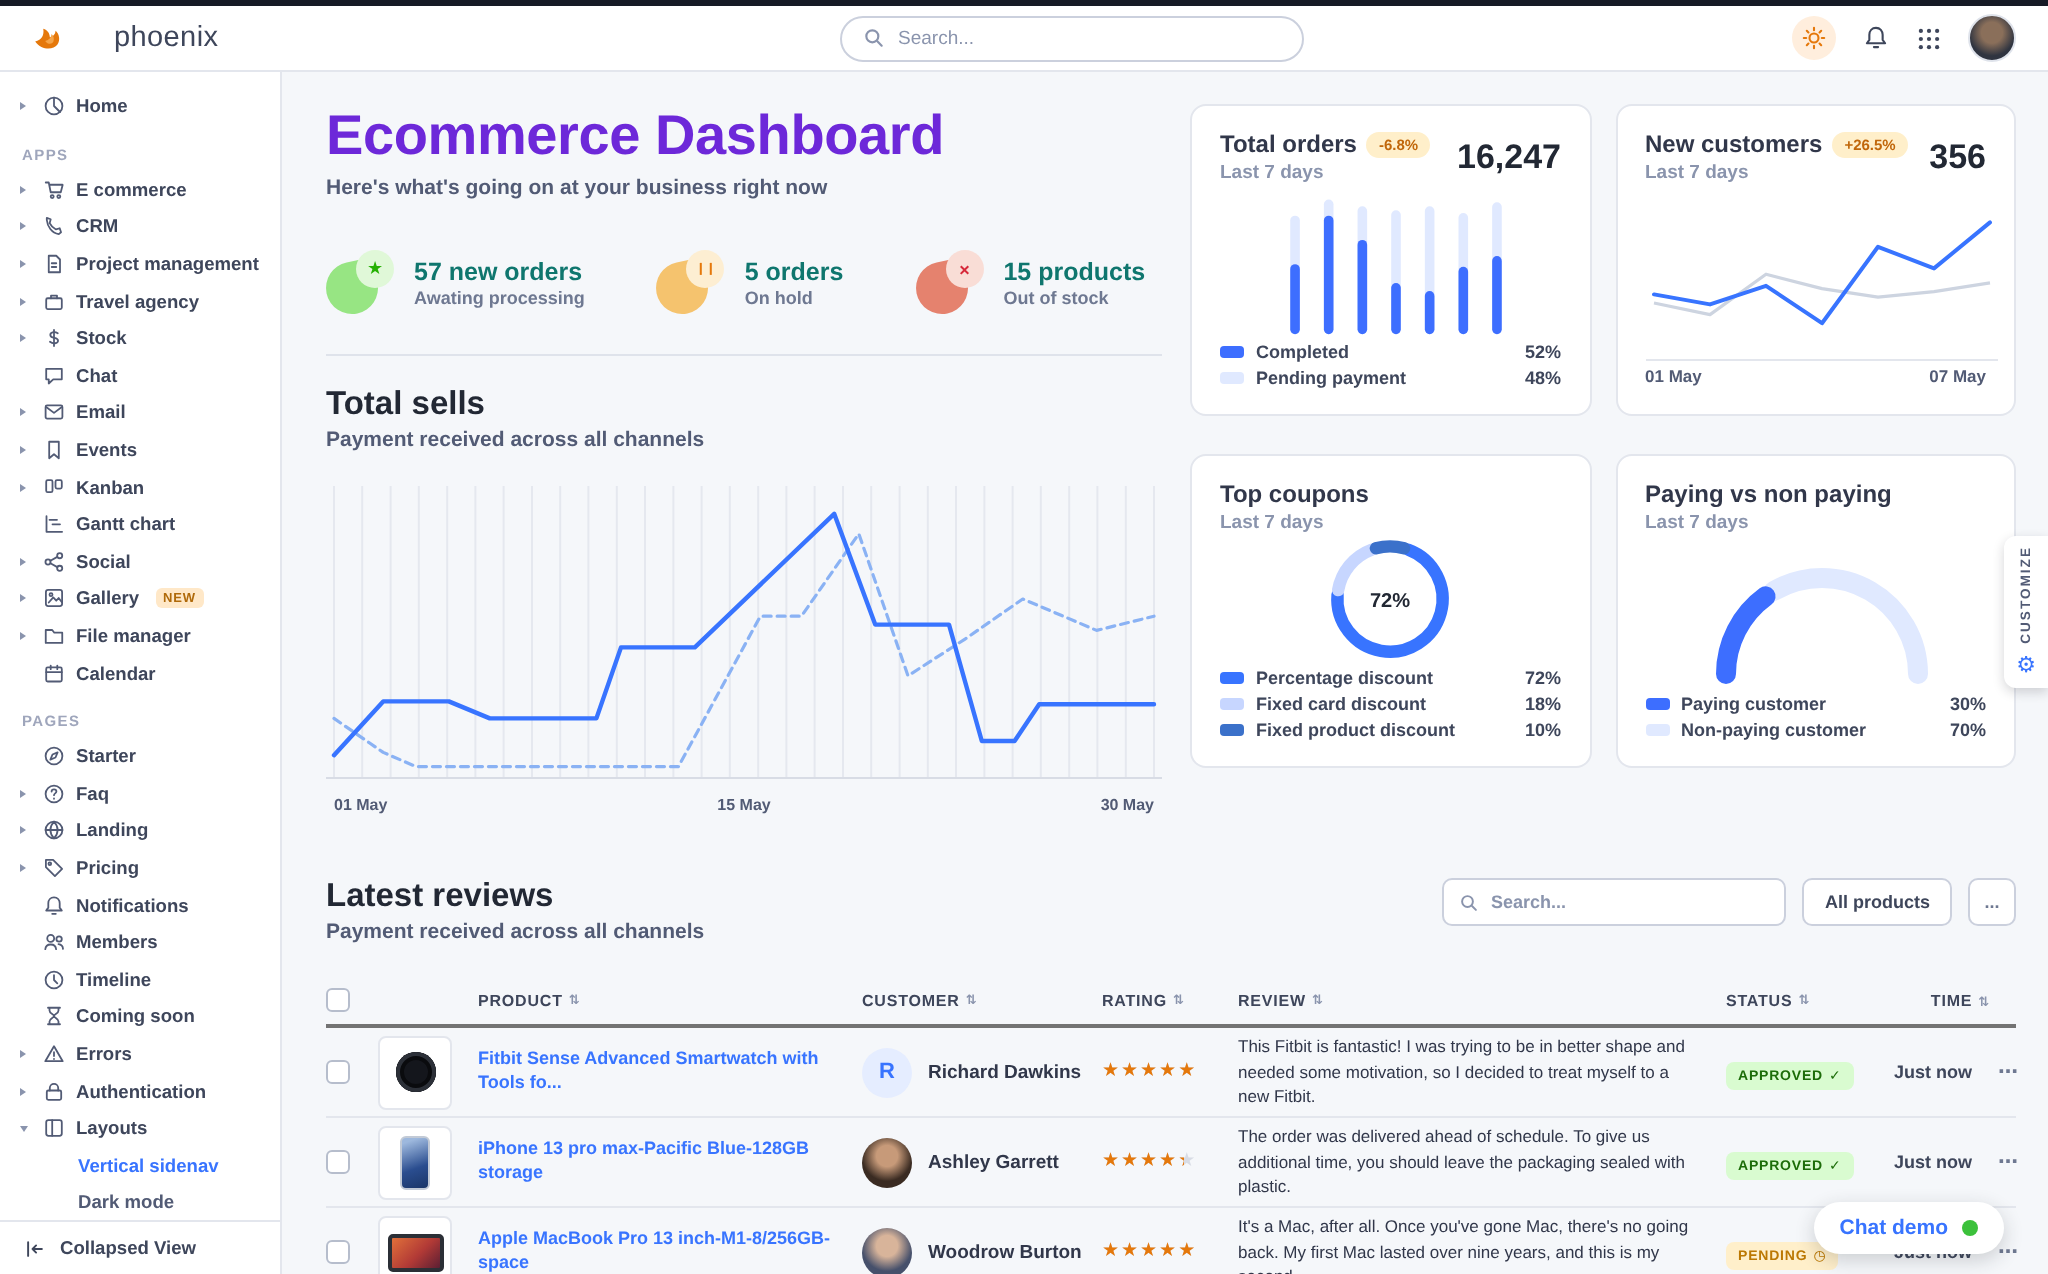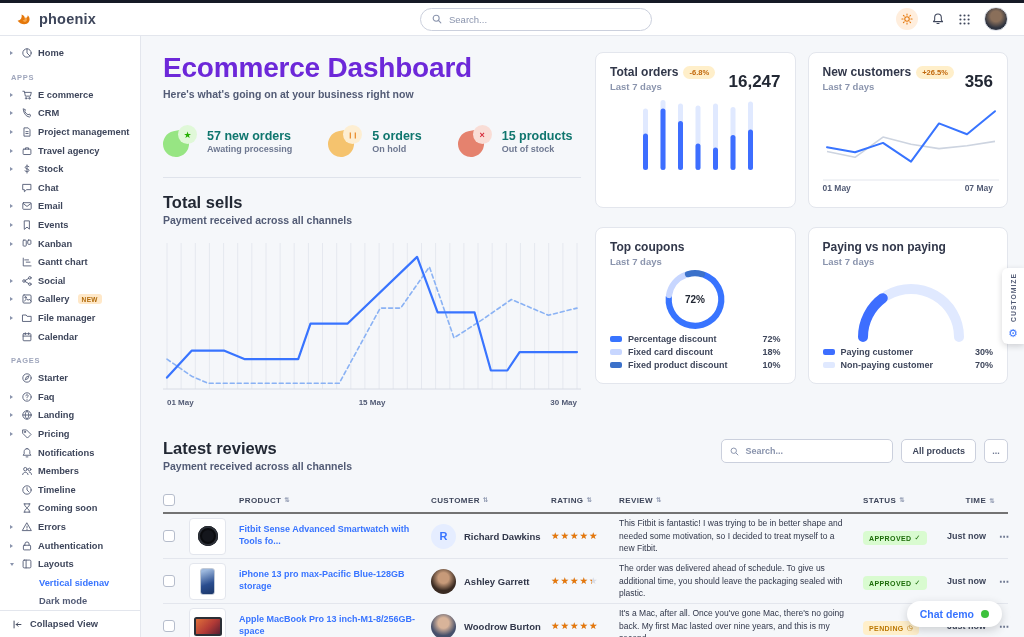--- a/index.html
+++ b/index.html
@@ -2,21 +2,21 @@
 <html><head>
 <meta charset="utf-8">
 <style>
   *{margin:0;padding:0;box-sizing:border-box}
   html,body{width:1024px;height:637px;overflow:hidden}
   body{font-family:"Liberation Sans","DejaVu Sans",sans-serif;background:#f5f7fa;position:relative;color:#31374a}
   svg{display:block}
   .topstrip{height:3px;background:#161a26}
   
   .topbar{height:33px;background:#fff;border-bottom:1px solid #e3e6ed;display:flex;align-items:center;padding:0 16px;position:relative;z-index:30}
-  .brand{display:flex;align-items:center;gap:6px;font-weight:bold;font-size:14.5px;color:#3e465b;letter-spacing:.2px}
+  .brand{display:flex;align-items:center;gap:24px;font-weight:normal;font-size:14.5px;color:#3e465b;letter-spacing:.2px}
   .top-search{position:absolute;left:420px;width:232px;height:23px;border:1px solid #cbd0dd;border-radius:12px;display:flex;align-items:center;gap:7px;padding:0 11px;color:#8a94ad;font-size:9.5px;background:#fff}
   .top-actions{margin-left:auto;display:flex;align-items:center;gap:13px}
   .sun-btn{width:22px;height:22px;border-radius:50%;background:#ffeedd;display:flex;align-items:center;justify-content:center}
   .avatar-top{width:24px;height:24px;border-radius:50%;background:radial-gradient(circle at 50% 38%,#8a6f5a 30%,#2f3440 66%);border:1px solid #dfe3eb}
   
   .body{display:flex;height:601px}
   .sidebar{width:141px;min-width:141px;background:#fff;border-right:1px solid #e3e6ed;padding-top:8px;position:relative;overflow:hidden}
   .side-item{display:flex;align-items:center;gap:5px;padding:0 6px 0 10px;height:18.6px;font-size:9.3px;color:#3e465b;font-weight:600;white-space:nowrap;cursor:pointer}
   .chev{width:6px;display:inline-block}
   .chev i{display:block;width:0;height:0;border-top:2.6px solid transparent;border-bottom:2.6px solid transparent;border-left:3.6px solid #8a94ad}
@@ -44,21 +44,21 @@
   .sells-head{display:flex;justify-content:space-between;align-items:flex-start;margin-top:15px}
   .h2{font-size:16.5px;font-weight:bold;color:#222834}
   .sub{font-size:10.5px;color:#525b75;font-weight:600;margin-top:2px}
   .date-select{width:142px;height:24px;background:#fff;border:1px solid #cbd0dd;border-radius:5px;display:flex;align-items:center;justify-content:space-between;padding:0 9px;font-size:9px;font-weight:bold;color:#3e465b;cursor:pointer}
   .caret-down{width:0;height:0;border-left:3.4px solid transparent;border-right:3.4px solid transparent;border-top:4px solid #525b75}
   .sells-chart{margin-top:13px}
   
   .cards-grid{display:grid;grid-template-columns:1fr 1fr;gap:19px 12px}
   .card{background:#fff;border:1px solid #e3e6ed;border-radius:8px;padding:12px 14px;display:flex;flex-direction:column;overflow:hidden}
   .card.r1{height:156px}.card.r2{height:157px}
-  .card-head{display:flex;justify-content:space-between;align-items:flex-end}
+  .card-head{display:flex;justify-content:space-between;align-items:center}
   .card-title{font-size:12px;font-weight:bold;color:#31374a;display:flex;align-items:center;gap:5px}
   .badge-warn{background:#ffefca;color:#c1670b;font-size:7.5px;font-weight:bold;padding:2px 6px;border-radius:8px}
   .card-period{font-size:9.5px;color:#8a94ad;font-weight:600;margin-top:2px}
   .card-value{font-size:17px;font-weight:bold;color:#222834}
   .legend{margin-top:auto}
   .lrow{display:flex;align-items:center;gap:6px;font-size:9px;color:#3e465b;font-weight:600;height:13px}
   .lrow .val{margin-left:auto;font-weight:bold}
   .sw{width:12px;height:6px;border-radius:2px;flex:none}
   .mini-x{display:flex;justify-content:space-between;font-size:8.5px;color:#525b75;font-weight:600;margin-top:1px}
   
@@ -593,20 +593,32 @@
                 <rect x="68" y="27" width="5" height="49" rx="2.5" fill="#3d6eff"></rect>
                 <rect x="85.5" y="11.600000000000009" width="5" height="64.39999999999999" rx="2.5" fill="#e0e9ff"></rect>
                 <rect x="85.5" y="49.400000000000006" width="5" height="26.599999999999998" rx="2.5" fill="#3d6eff"></rect>
                 <rect x="103" y="9.5" width="5" height="66.5" rx="2.5" fill="#e0e9ff"></rect>
                 <rect x="103" y="53.6" width="5" height="22.4" rx="2.5" fill="#3d6eff"></rect>
                 <rect x="120.5" y="13.000000000000007" width="5" height="62.99999999999999" rx="2.5" fill="#e0e9ff"></rect>
                 <rect x="120.5" y="41" width="5" height="35" rx="2.5" fill="#3d6eff"></rect>
                 <rect x="138" y="7.400000000000006" width="5" height="68.6" rx="2.5" fill="#e0e9ff"></rect>
                 <rect x="138" y="35.400000000000006" width="5" height="40.599999999999994" rx="2.5" fill="#3d6eff"></rect>
               </svg>
+            <div class="legend" id="legend-total-orders">
+                <div class="lrow">
+                  <span class="sw" style="background:#3d6eff"></span>
+                  <span>Completed</span>
+                  <span class="val">52%</span>
+                </div>
+                <div class="lrow">
+                  <span class="sw" style="background:#e0e9ff"></span>
+                  <span>Pending payment</span>
+                  <span class="val">48%</span>
+                </div>
+              </div>
           </div>
 
           <div class="card r1">
             <div class="card-head">
               <div>
                 <div class="card-title">
                   <span>New customers</span>
                   <span class="badge-warn">+26.5%</span>
                 </div>
                 <div class="card-period">Last 7 days</div>

